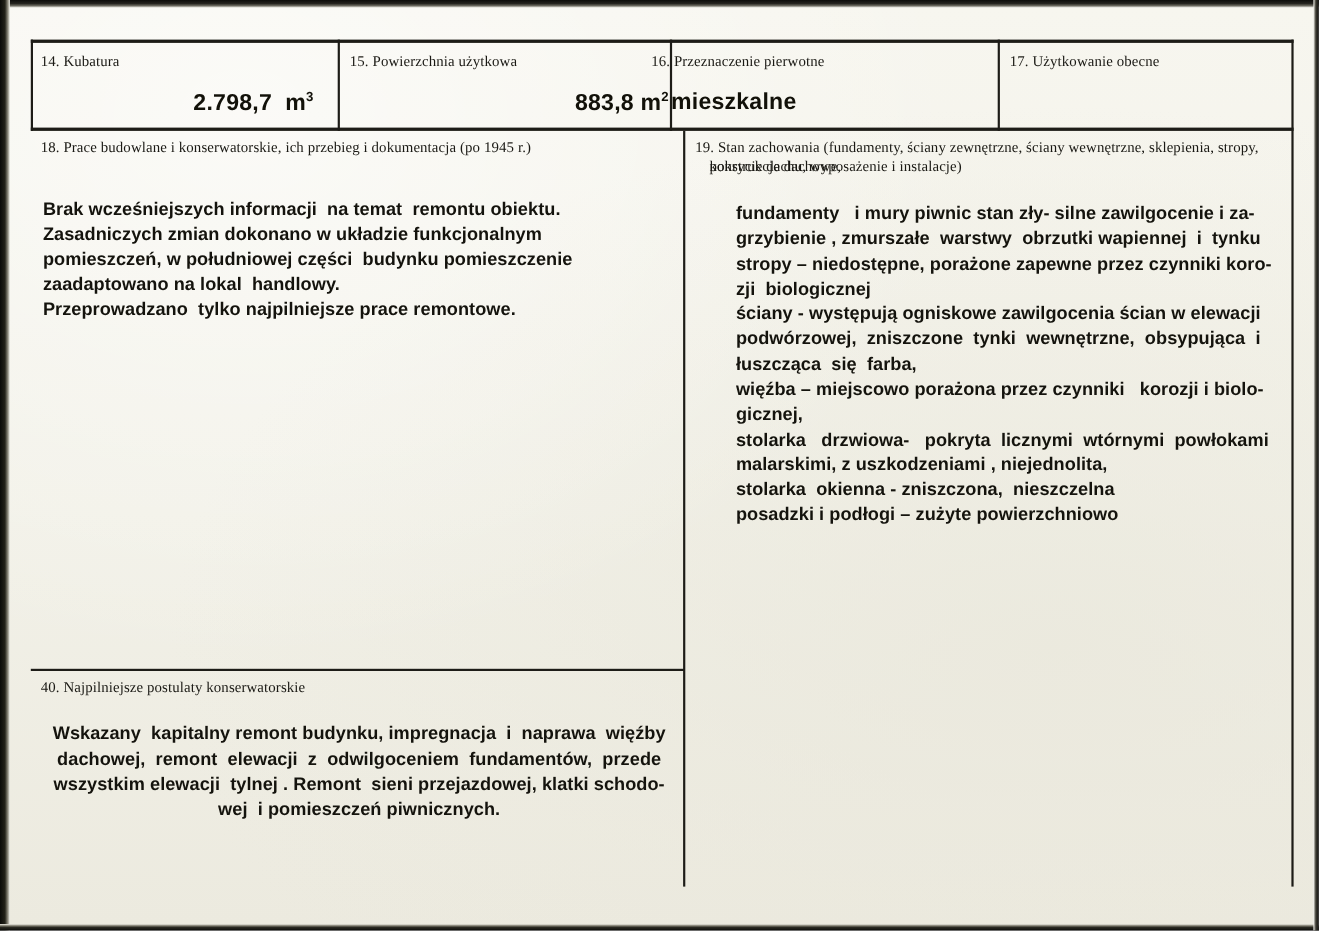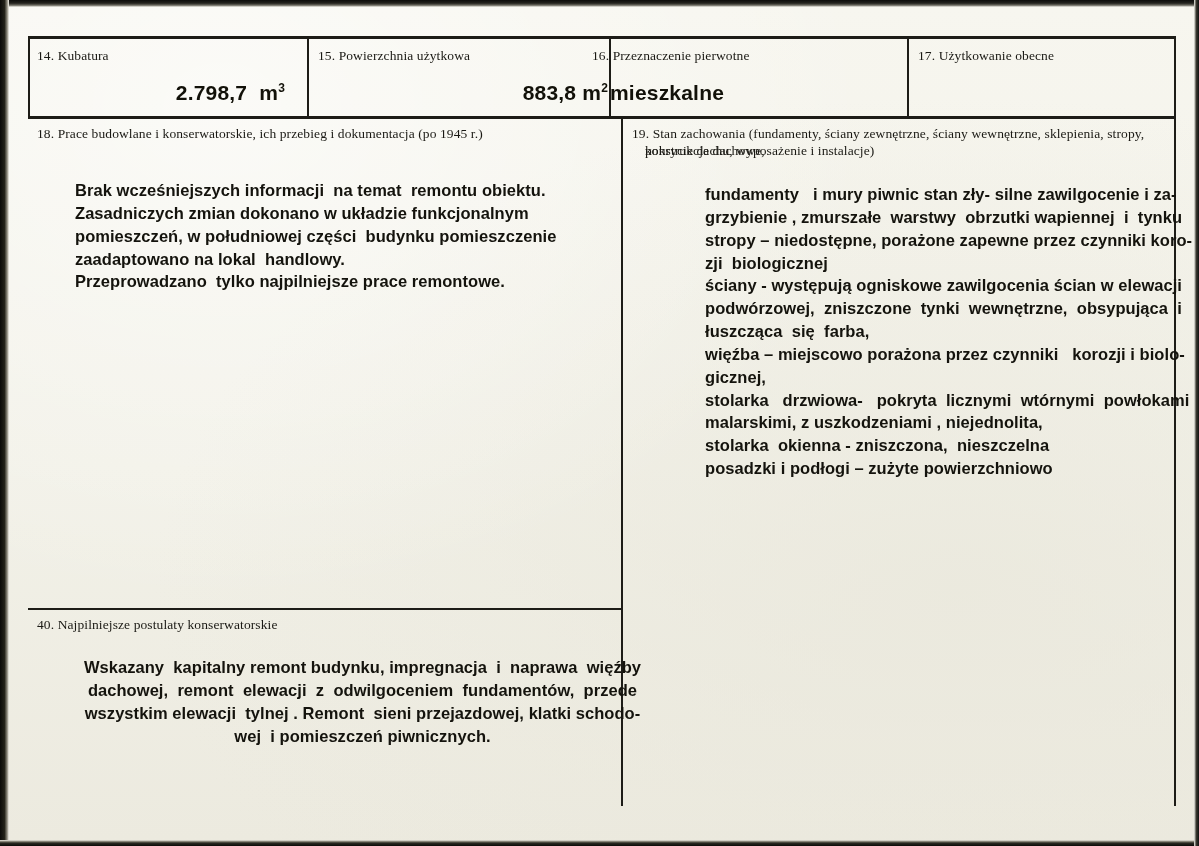--- a/index.html
+++ b/index.html
@@ -96,21 +96,20 @@
     font-weight: bold;
   }
   .body-text {
     font-family: "Liberation Sans", sans-serif;
     font-weight: bold;
     font-size: 16.5px;
     color: #14130d;
     line-height: 1.385;
     white-space: pre-wrap;
     letter-spacing: 0.05px;
-    margin-left: 36px;
   }
 </style>
 </head>
 <body>
 
 <div id="page">
 
   <div id="paper-grain"></div>
 
   <div id="table">

